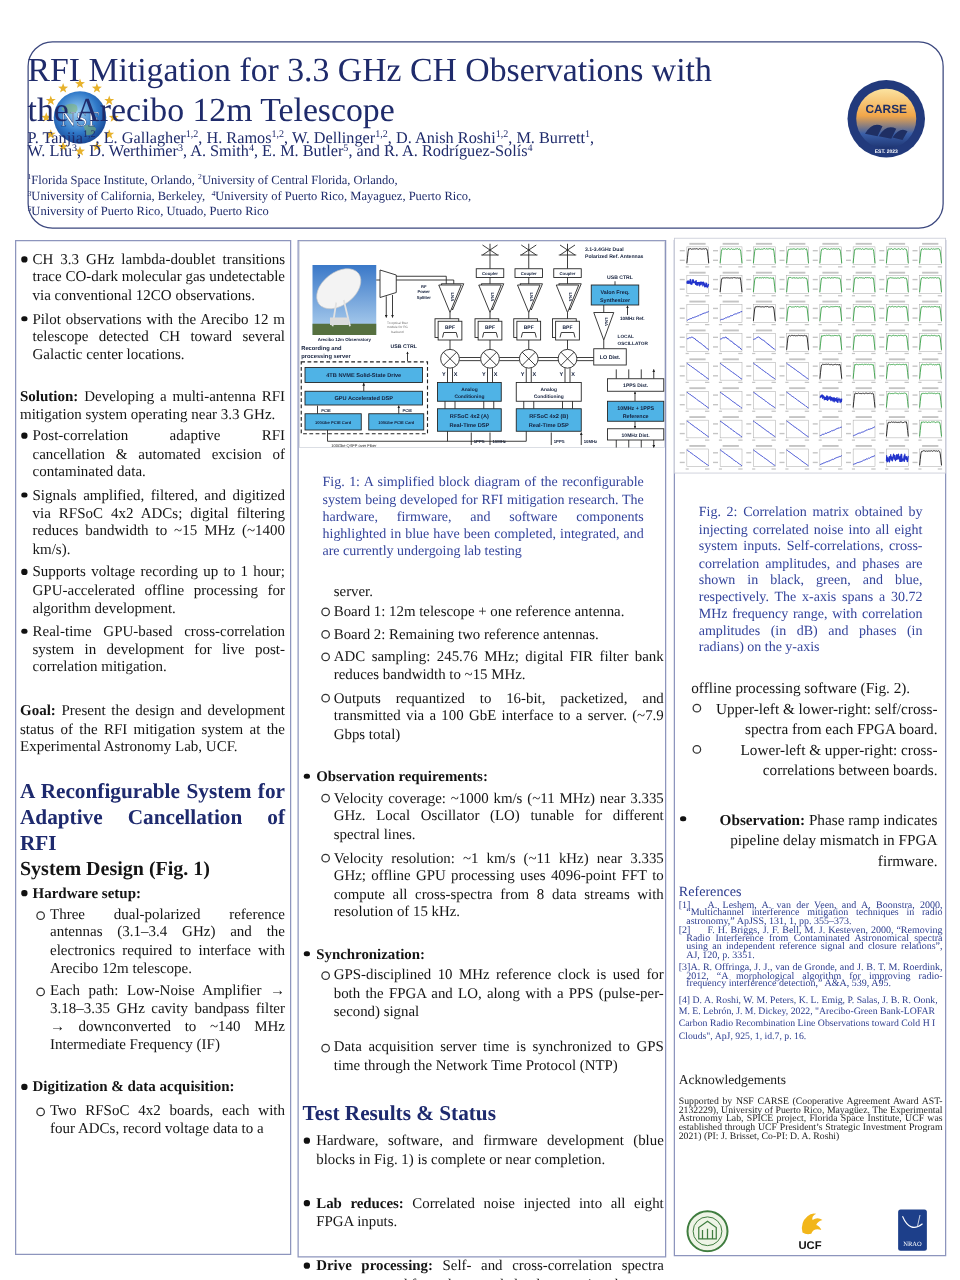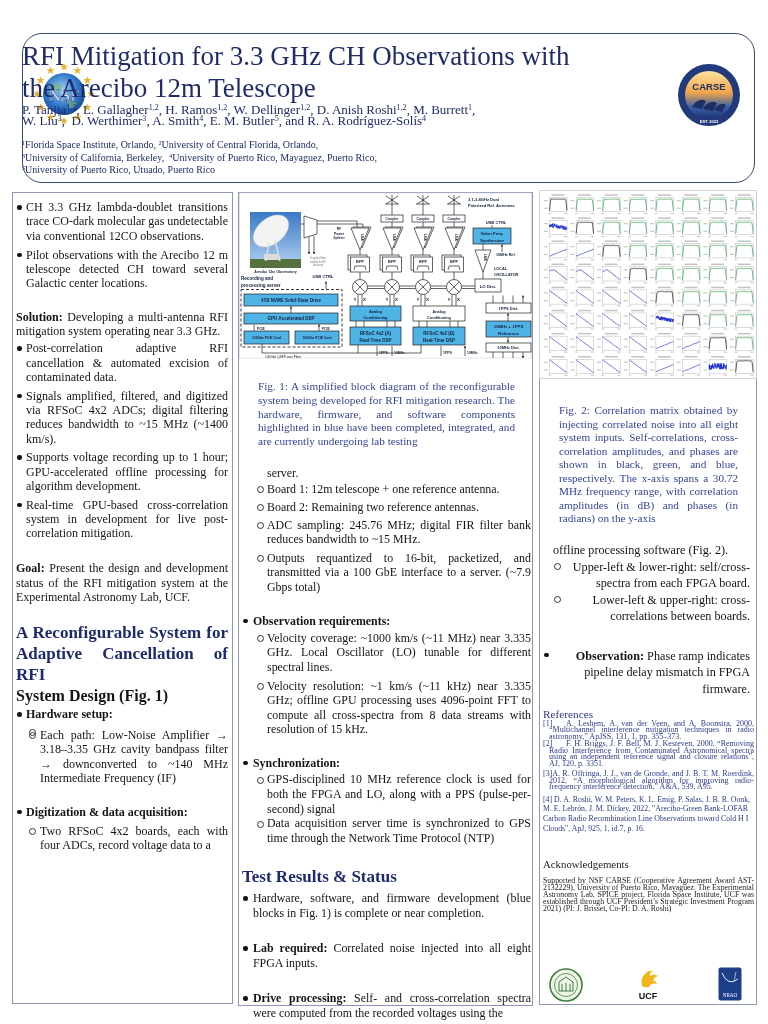--- a/index.html
+++ b/index.html
@@ -139,20 +139,21 @@
 
   <h2 class="sec j" style="margin-top:17.7px">A Reconfigurable System for Adaptive Cancellation of RFI</h2>
   <div class="subhead" style="margin-top:4.3px">System Design (Fig. 1)</div>
 
   <div class="row" style="margin-top:3.7px">
       <span class="mk"></span>
       <b class="tx">Hardware setup:</b>
     </div>
   <div class="row in1" style="margin-top:2.7px">
       <span class="mk sub"></span>
+      <span class="tx">Three dual-polarized reference antennas (3.1–3.4 GHz) and the electronics required to interface with Arecibo 12m telescope.</span>
     </div>
   <div class="row in1" style="margin-top:3.8px">
       <span class="mk sub"></span>
       <span class="tx">Each path: Low-Noise Amplifier → 3.18–3.35 GHz cavity bandpass filter → downconverted to ~140 MHz Intermediate Frequency (IF)</span>
     </div>
 
   <div class="row" style="margin-top:19.8px">
       <span class="mk"></span>
       <b class="tx">Digitization &amp; data acquisition:</b>
     </div>
@@ -436,33 +437,33 @@
     </div>
 
   <div class="row" style="margin-top:18.6px">
       <span class="mk" style="width:11px"></span>
       <b class="tx">Synchronization:</b>
     </div>
   <div class="row in2" style="margin-top:2.4px">
       <span class="mk sub" style="width:11px"></span>
       <span class="tx">GPS-disciplined 10 MHz reference clock is used for both the FPGA and LO, along with a PPS (pulse-per-second) signal</span>
     </div>
-  <div class="row in2" style="margin-top:0">
+  <div class="row in2" style="margin-top:14px">
       <span class="mk sub" style="width:11px"></span>
       <span class="tx">Data acquisition server time is synchronized to GPS time through the Network Time Protocol (NTP)</span>
     </div>
 
   <h2 class="sec" style="margin-top:22px">Test Results &amp; Status</h2>
   <div class="row" style="margin-top:3.7px">
       <span class="mk" style="width:11px"></span>
       <span class="tx"><b></b><span>Hardware, software, and firmware development (blue blocks in Fig. 1) is complete or near completion.</span></span>
     </div>
   <div class="row" style="margin-top:20.8px">
       <span class="mk" style="width:11px"></span>
-      <span class="tx"><b>Lab required:</b><span> Correlated noise injected into all eight FPGA inputs.</span></span>
+      <span class="tx"><b>Lab reduces:</b><span> Correlated noise injected into all eight FPGA inputs.</span></span>
     </div>
   <div class="row" style="margin-top:20.8px">
       <span class="mk" style="width:11px"></span>
       <span class="tx"><b>Drive processing:</b><span> Self- and cross-correlation spectra were computed from the recorded voltages using the</span></span>
     </div>
 </div>
 
 <div id="col-right" class="col R">
   <div style="position:relative;height:195.2px">
     <svg id="fig2-svg" style="position:absolute;left:-4px;top:-3px" width="218" height="189" viewBox="0 0 218 189">

